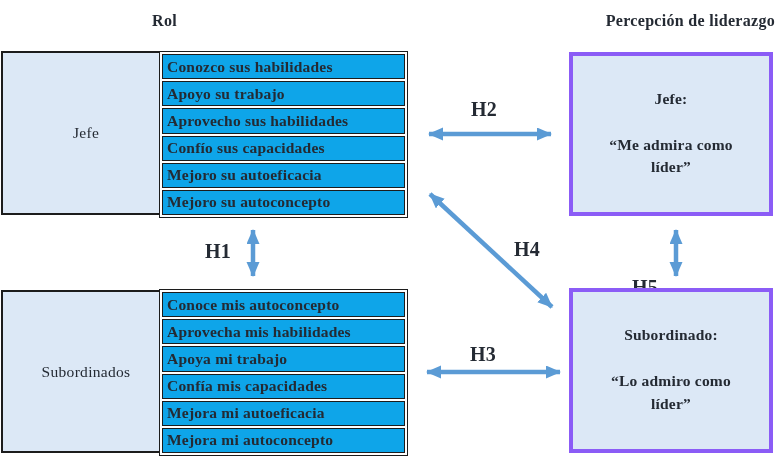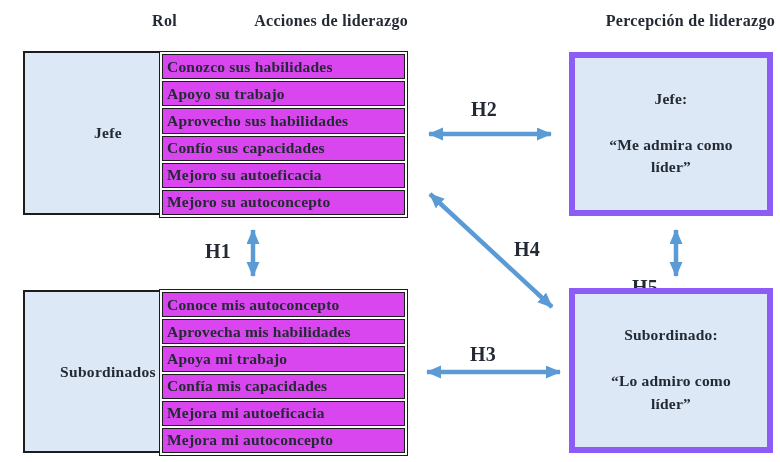--- a/index.html
+++ b/index.html
@@ -14,50 +14,50 @@
   .hdr{
     position:absolute;top:10px;height:22px;
     font-size:16px;font-weight:bold;letter-spacing:.3px;
     text-align:right;line-height:22px;
   }
   .hdr-rol{left:17px;width:160px;}
   .hdr-acc{left:159px;width:249px;}
   .hdr-per{left:555px;width:220px;}
 
   .rolebox{
-    position:absolute;left:23px;width:170px;
+    position:absolute;left:1px;width:170px;
     background:#dce8f6;border:2px solid #1c1c1c;
     display:flex;align-items:center;justify-content:center;
-    font-size:15.5px;font-weight:bold;letter-spacing:.3px;
+    font-size:15.5px;font-weight:normal;letter-spacing:.3px;
     box-sizing:border-box;
   }
   .rolebox.jefe{top:51px;height:164px;}
   .rolebox.subs{top:290px;height:163px;}
 
   .list{
     position:absolute;left:159px;width:249px;height:167px;
     border:1.6px solid #1c1c1c;background:#ffffff;
     box-sizing:border-box;
     display:flex;flex-direction:column;gap:2px;padding:2px;
   }
   .list.top{top:51px;}
   .list.bottom{top:289px;}
   .list .row{
     flex:1;
-    background:#d946ef;border:1.5px solid #1c1c1c;
+    background:#0ea5e9;border:1.5px solid #1c1c1c;
     display:flex;align-items:center;
     padding:0 4px;
     font-size:15.5px;font-weight:bold;letter-spacing:.2px;
     box-sizing:border-box;
     white-space:nowrap;overflow:hidden;
   }
 
   .percbox{
     position:absolute;left:569px;width:204px;
-    background:#dce8f6;border:6px solid #8b5cf6;
+    background:#dce8f6;border:4px solid #8b5cf6;
     box-sizing:border-box;
     display:flex;flex-direction:column;align-items:center;justify-content:center;
     gap:26px;
     font-size:15.5px;font-weight:bold;letter-spacing:.2px;
     text-align:center;
   }
   .percbox.jefe{top:52px;height:164px;}
   .percbox.subo{top:288px;height:165px;}
   .percbox .quote{max-width:160px;line-height:1.45;}
 
@@ -68,21 +68,20 @@
     white-space:nowrap;
   }
   svg.arrows{position:absolute;left:0;top:0;pointer-events:none;}
 </style>
 </head>
 <body>
 
 <div class="canvas">
 
   <div class="hdr hdr-rol">Rol</div>
-  <div class="hdr hdr-acc">Acciones de liderazgo</div>
   <div class="hdr hdr-per">Percepción de liderazgo</div>
 
   <svg class="arrows" width="780" height="462" viewBox="0 0 780 462">
     <defs>
       <marker id="ah" markerUnits="userSpaceOnUse" markerWidth="16" markerHeight="14" refX="14" refY="6.5" orient="auto-start-reverse">
         <path d="M0,0 L15,6.5 L0,13 Z" fill="#5b9bd5"></path>
       </marker>
     </defs>
     <line x1="429" y1="134" x2="551" y2="134" stroke="#5b9bd5" stroke-width="4.5" marker-start="url(#ah)" marker-end="url(#ah)"></line>
     <line x1="253" y1="230" x2="253" y2="276" stroke="#5b9bd5" stroke-width="4.5" marker-start="url(#ah)" marker-end="url(#ah)"></line>

